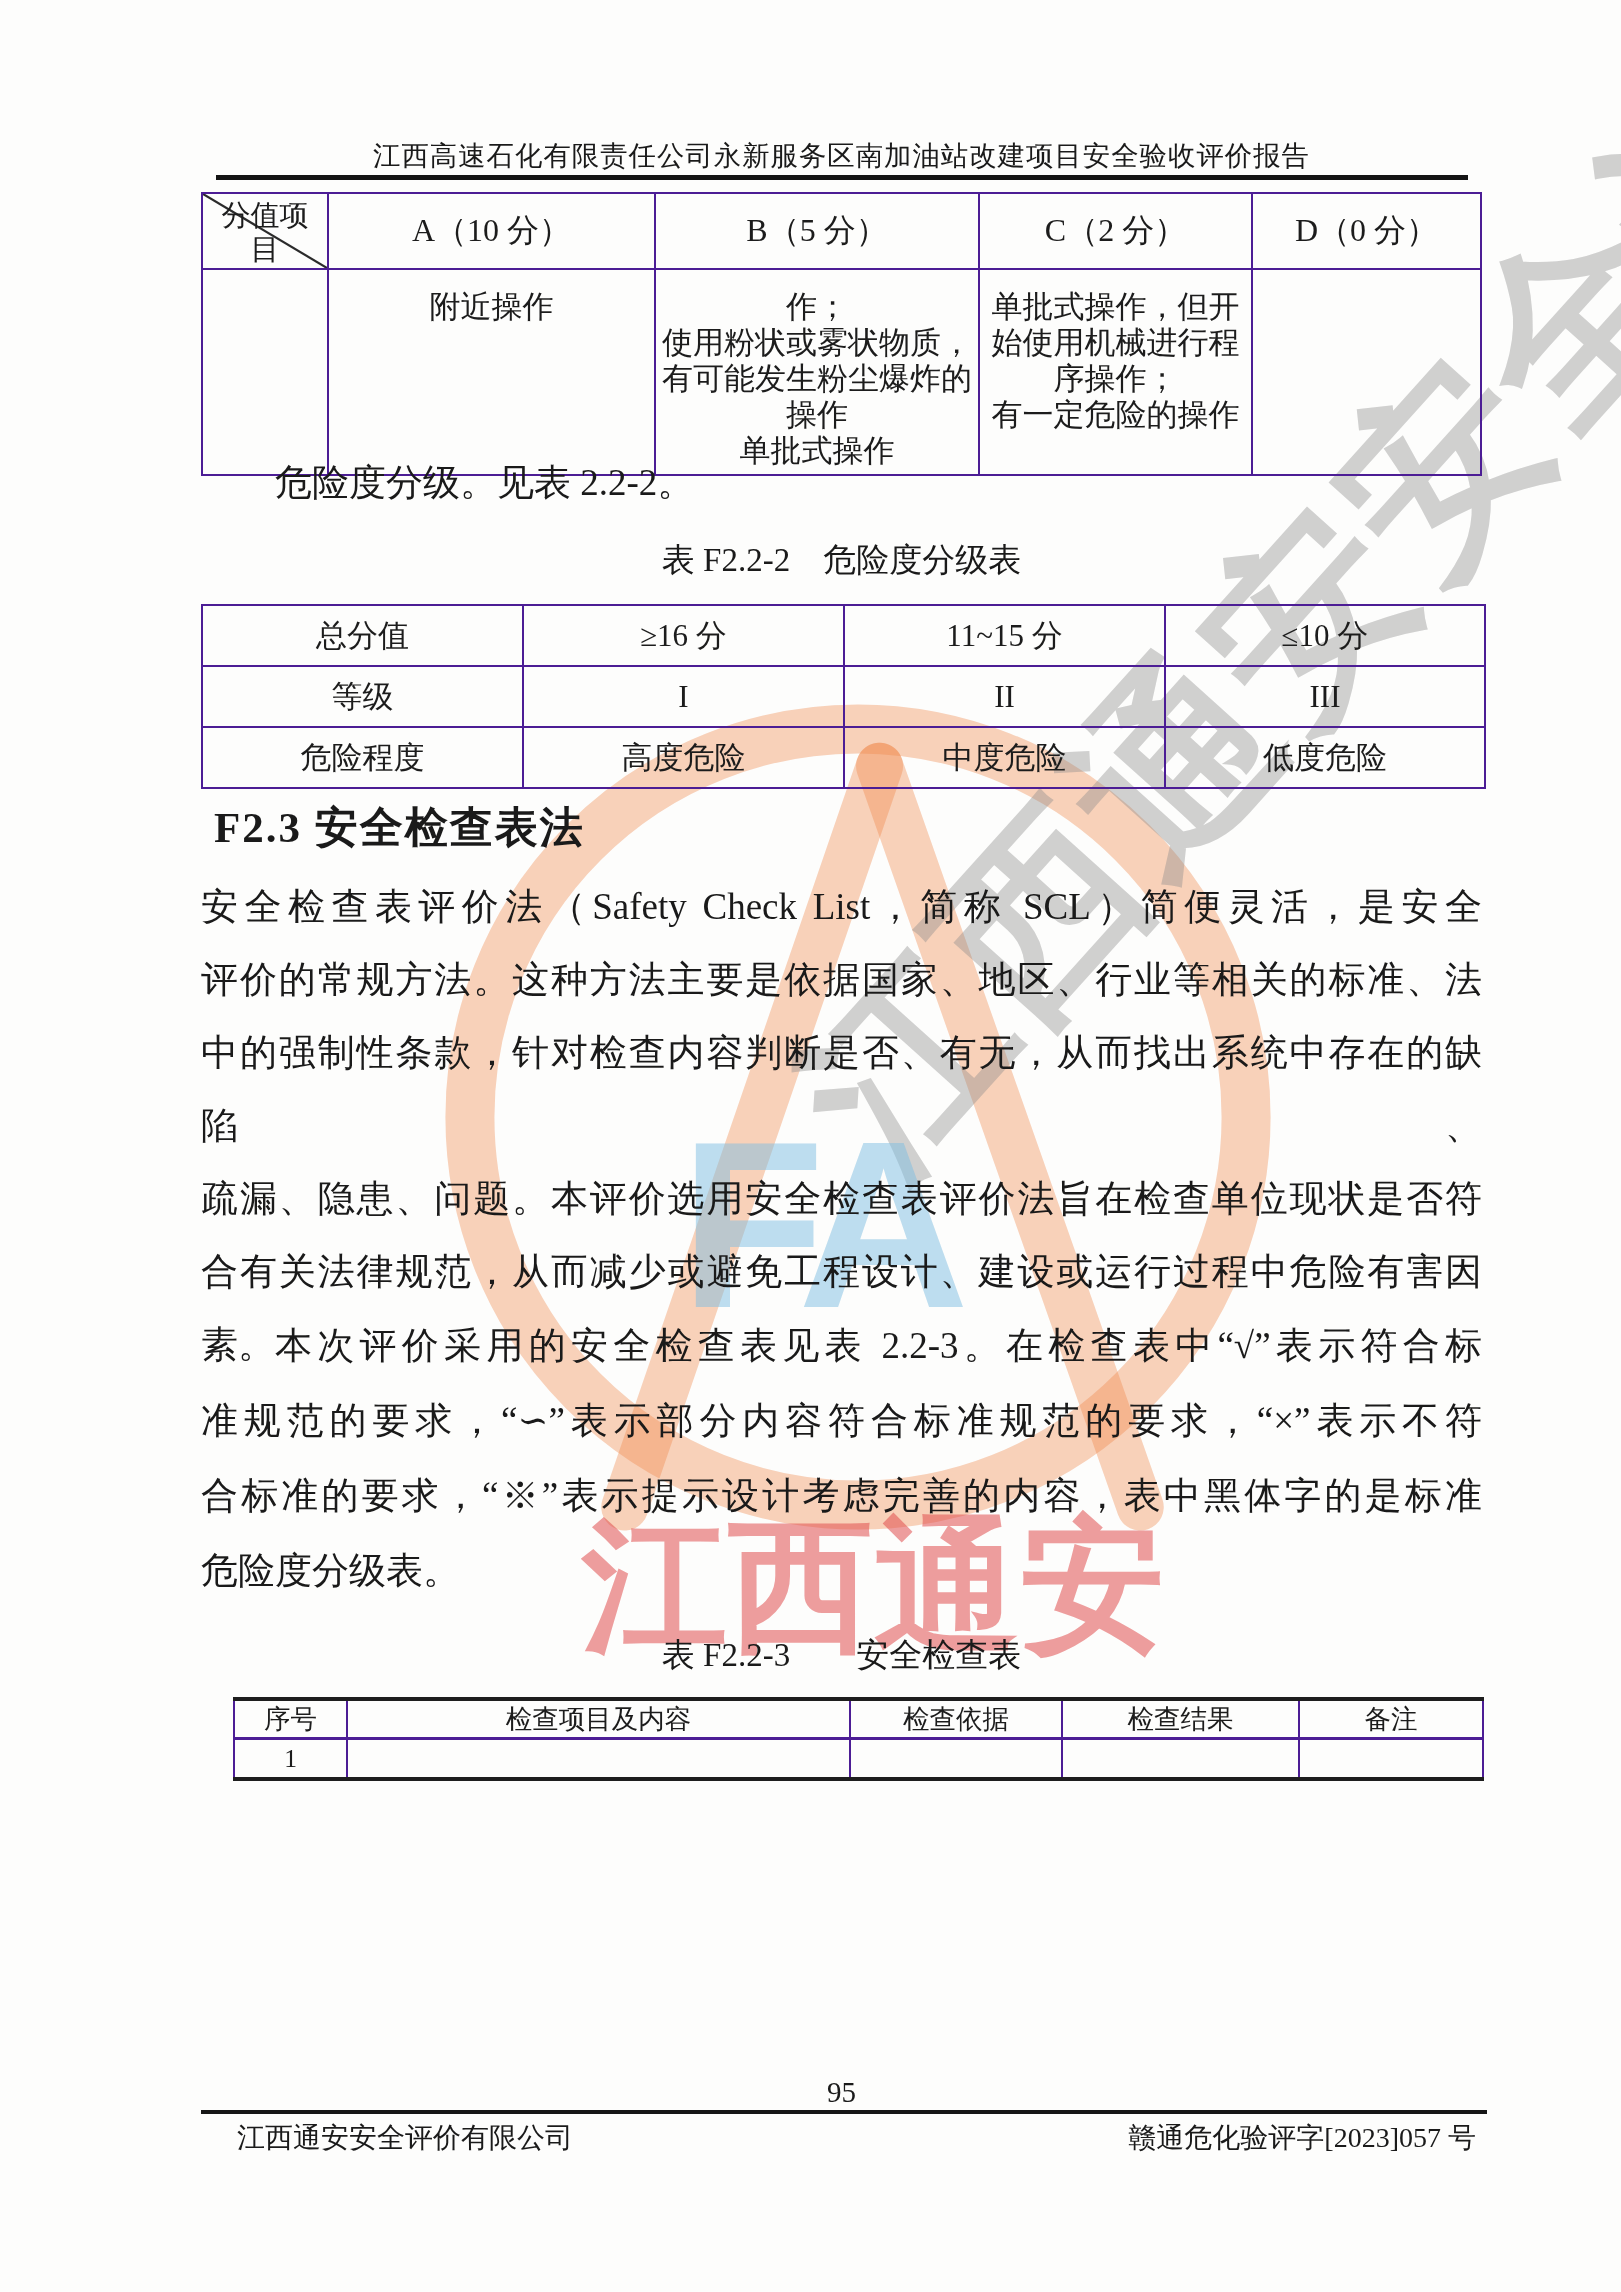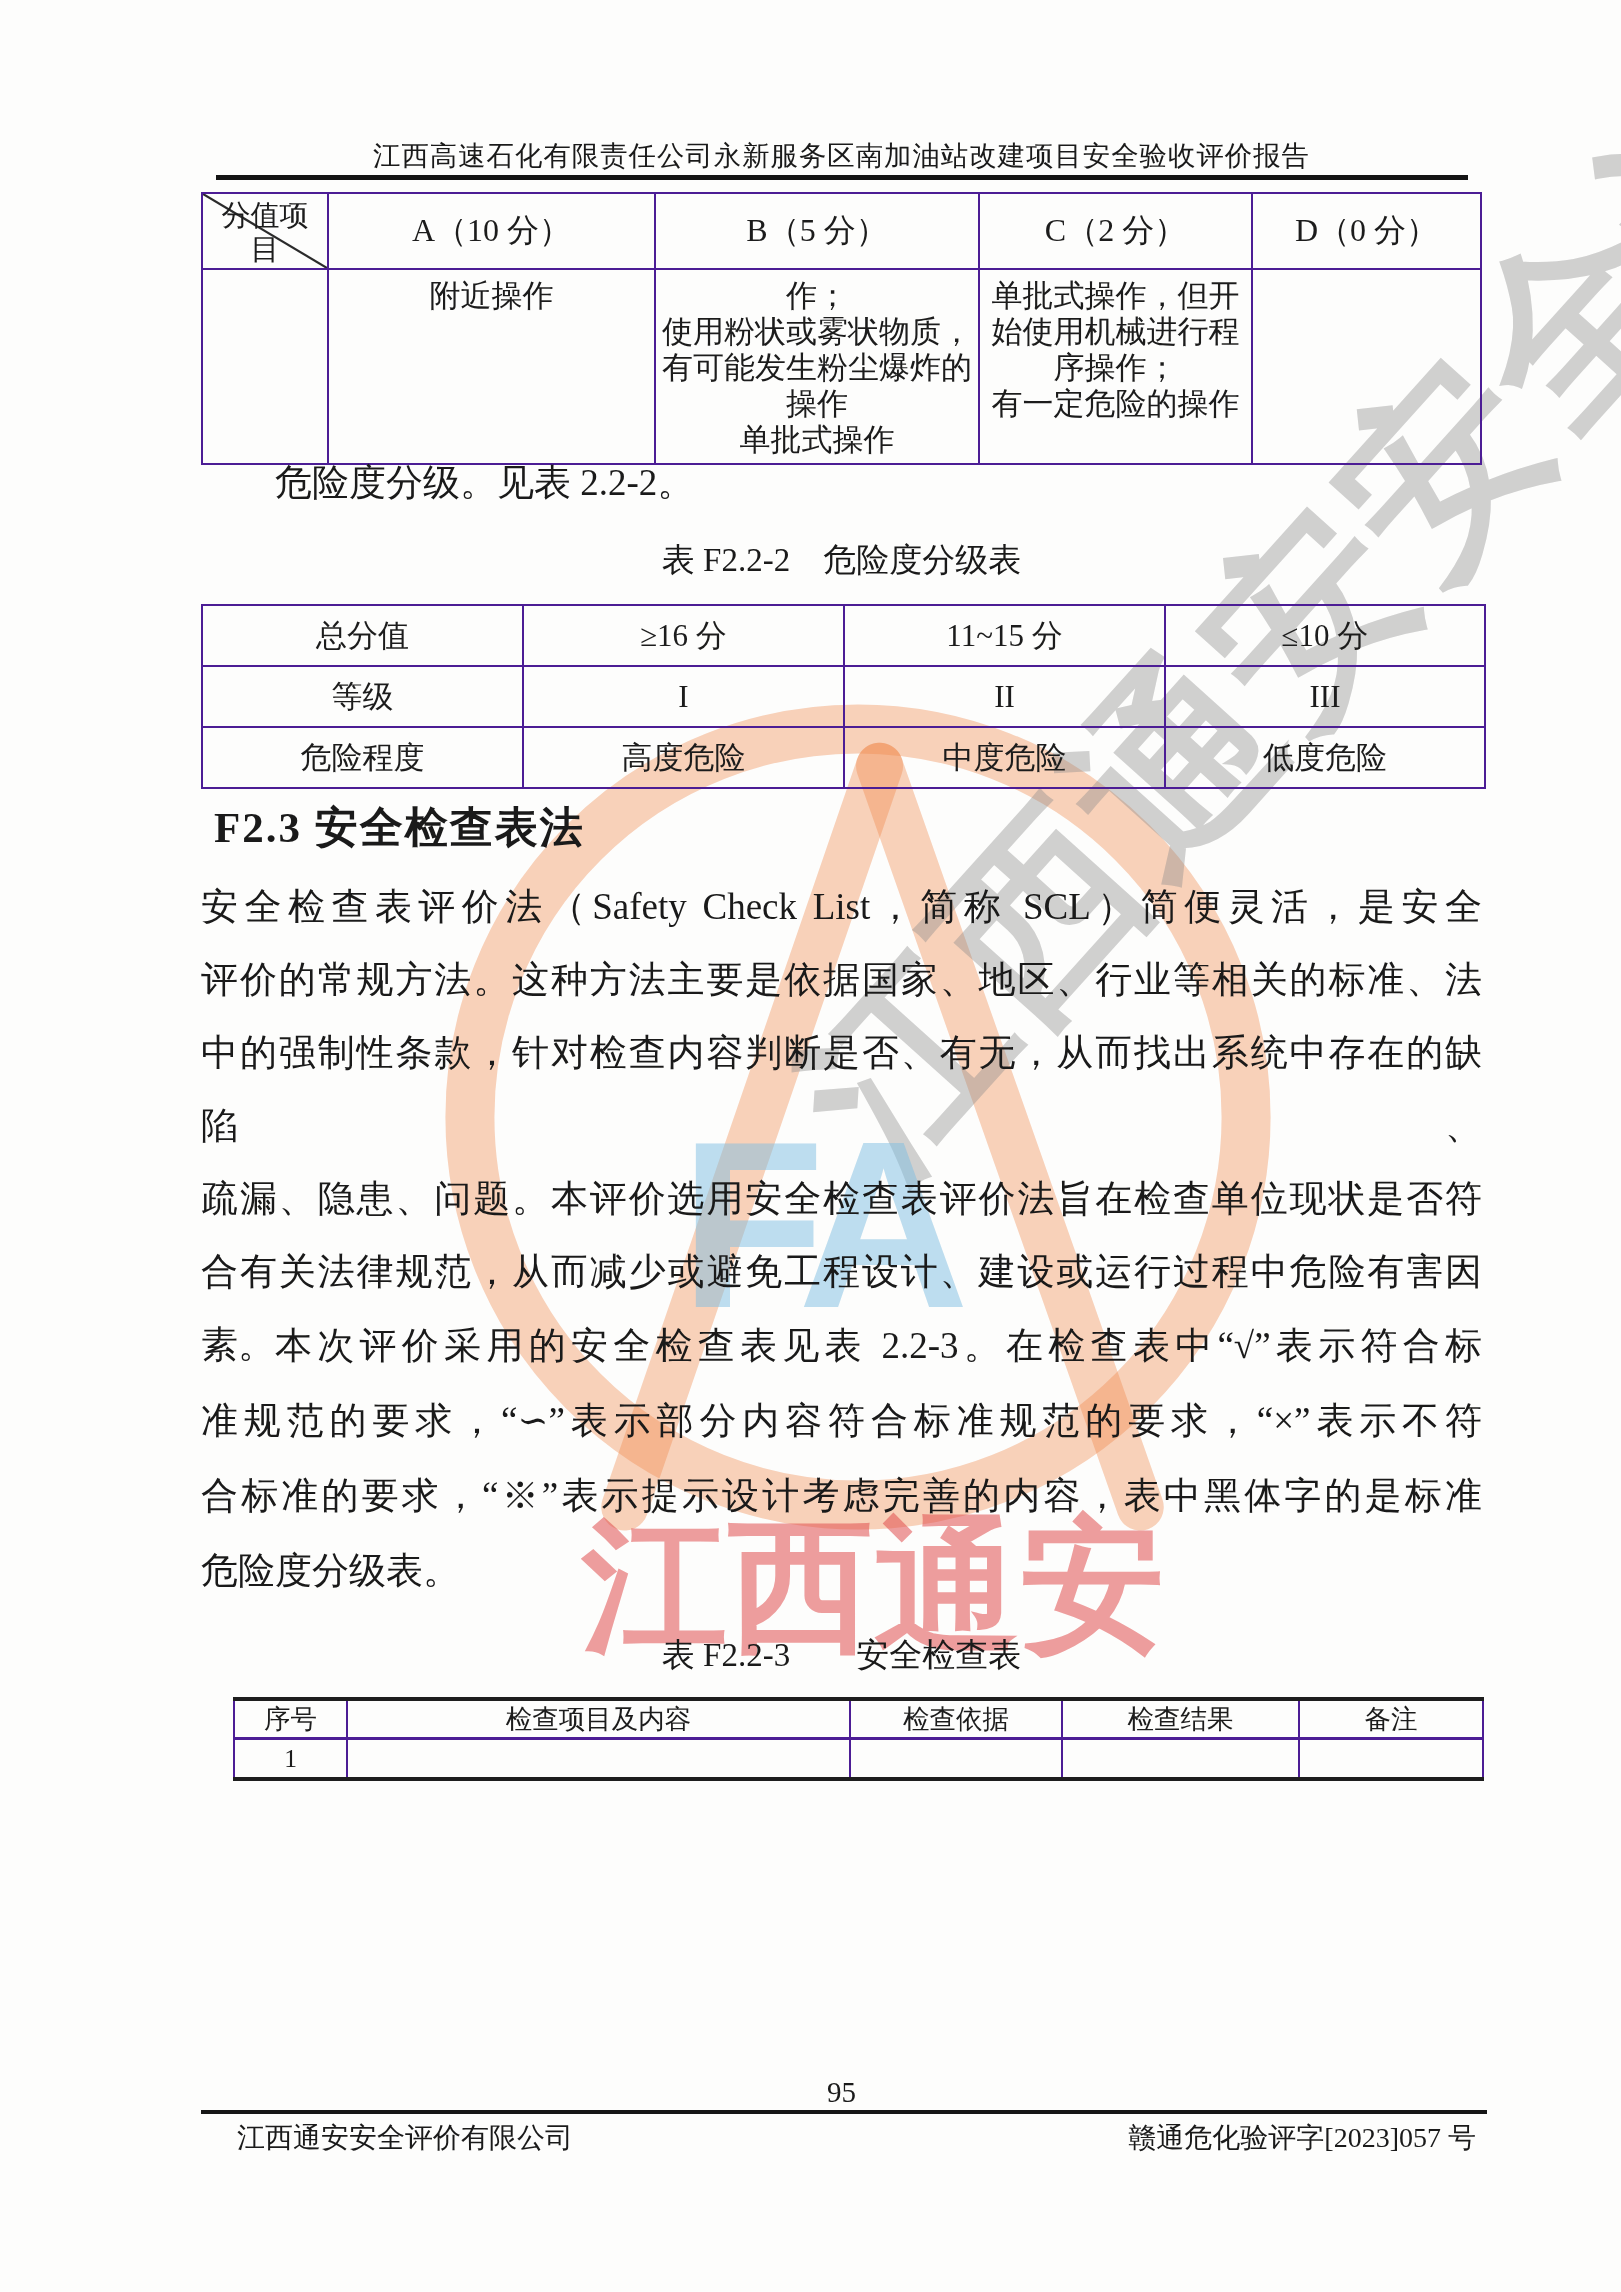--- a/index.html
+++ b/index.html
@@ -32,21 +32,21 @@
   #content{position:absolute;inset:0;z-index:1;}
   #header-title{left:201px;top:138px;width:1281px;text-align:center;
     font-size:27.4px;letter-spacing:1px;}
   #header-rule{left:216px;top:175px;width:1252px;height:4.9px;background:#141414;}
   table{border-collapse:collapse;table-layout:fixed;background:transparent;}
   td{border:2px solid #4c1d95;padding:0;vertical-align:middle;text-align:center;
      font-size:31px;color:#1c1c1c;}
   
   #score-table{left:201px;top:192px;width:1281px;}
   #score-table td.hdr{height:74px;font-size:32px;}
-  #score-table td.data{height:185px;vertical-align:top;line-height:36px;padding-top:8px;}
+  #score-table td.data{height:185px;vertical-align:top;line-height:36px;padding-top:19px;}
   #corner-cell{position:relative;}
   #corner-cell svg{position:absolute;left:0;top:0;width:100%;height:100%;}
   #corner-label{position:relative;white-space:pre-line;font-size:29px;line-height:34px;padding-top:2.9px;}
   .pre{white-space:pre-line;}
   
   #note-line{left:275px;top:458px;font-size:37px;}
   
   #grade-title{left:201px;top:538px;width:1281px;text-align:center;font-size:33px;}
   #grade-table{left:201px;top:604px;width:1281px;}
   #grade-table td{height:59px;}

